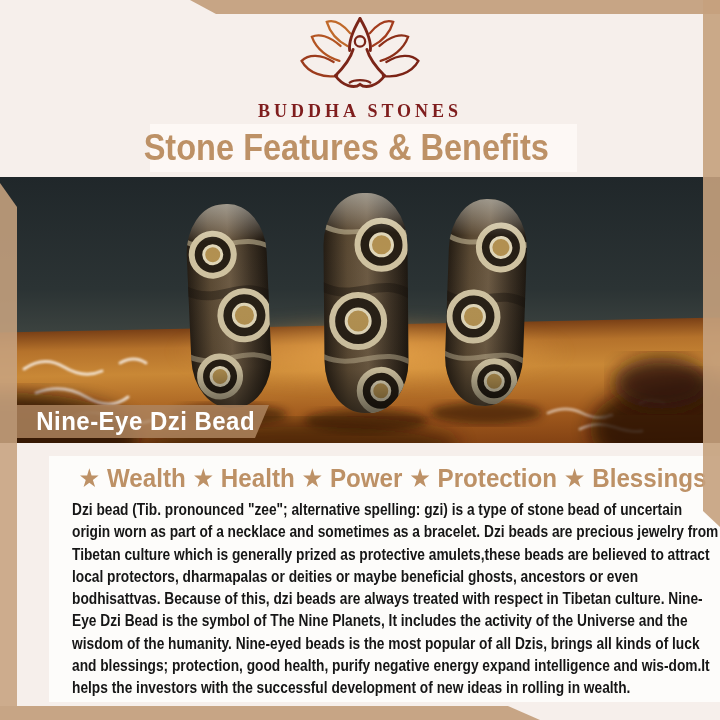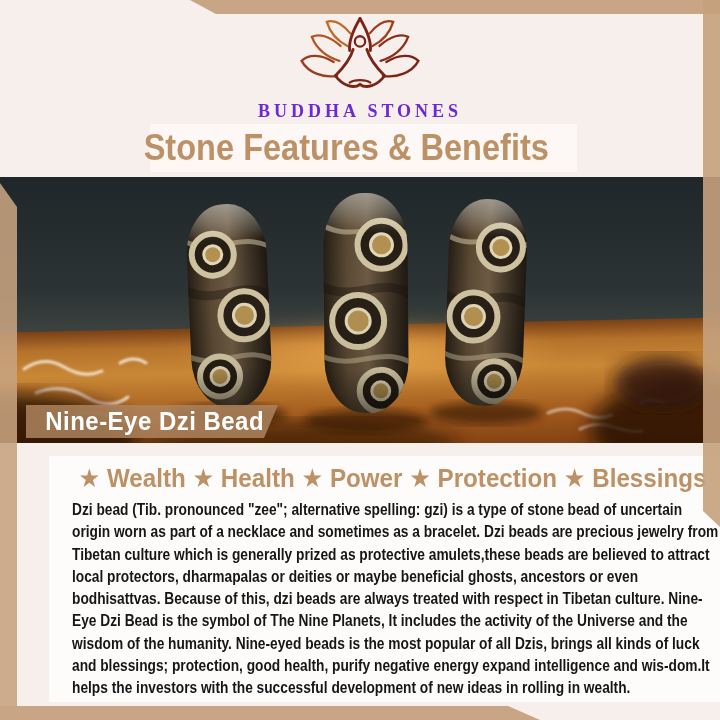--- a/index.html
+++ b/index.html
@@ -26,21 +26,21 @@
   .band-bottom{
     position:absolute;left:0;bottom:0;width:560px;height:14px;background:#c7a585;
     clip-path:polygon(0 0,508px 0,540px 100%,0 100%);z-index:6;
   }
   
   .logo-wrap{position:absolute;left:0;top:16px;width:720px;text-align:center;}
   .logo-wrap svg{display:inline-block;}
   .brand{
     position:absolute;left:0;top:101px;width:720px;text-align:center;
     font-family:"Liberation Serif","DejaVu Serif",serif;
-    font-size:18px;font-weight:600;letter-spacing:4px;color:#6d28d9;
+    font-size:18px;font-weight:600;letter-spacing:4px;color:#7f1d1d;
   }
   .title-strip{
     position:absolute;left:150px;top:124px;width:427px;height:48px;
     background:#fdf8f5;z-index:2;display:flex;align-items:center;justify-content:flex-end;
   }
   .title-strip .title{
     color:#bd9166;font-size:37px;font-weight:bold;letter-spacing:0px;
     transform:scaleX(0.88);white-space:nowrap;
   }
   
@@ -54,21 +54,21 @@
     transform:rotate(-1.2deg);
     background:linear-gradient(180deg,#7a4016 0%,#b5722b 12%,#c98836 28%,#a35c1e 55%,#77380f 85%,#5f2a0c 100%);
   }
   .wood-glow{
     position:absolute;left:170px;top:140px;width:400px;height:70px;border-radius:50%;
     background:radial-gradient(closest-side,rgba(246,178,84,0.75),rgba(246,178,84,0));
     filter:blur(8px);
   }
   .photo svg{position:absolute;left:0;top:0;}
   .photo-label{
-    position:absolute;left:26px;top:405px;width:252px;height:33px;
+    position:absolute;left:17px;top:405px;width:252px;height:33px;
     background:rgba(173,132,94,0.85);
     clip-path:polygon(0 0,100% 0,calc(100% - 14px) 100%,0 100%);
     z-index:7;display:flex;align-items:center;
   }
   .photo-label span{
     color:#ffffff;font-weight:bold;font-size:25px;letter-spacing:0.5px;
     padding-left:20px;transform:scaleX(0.96);transform-origin:left center;white-space:nowrap;
   }
   
   .card{

